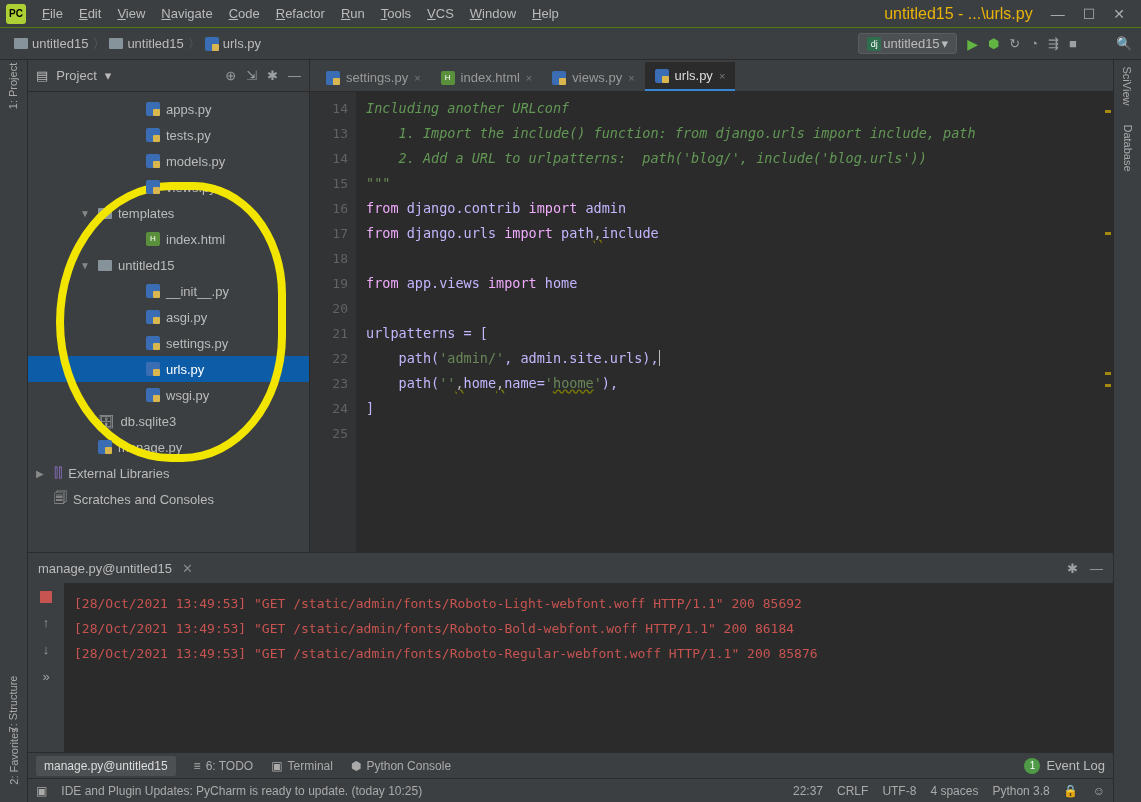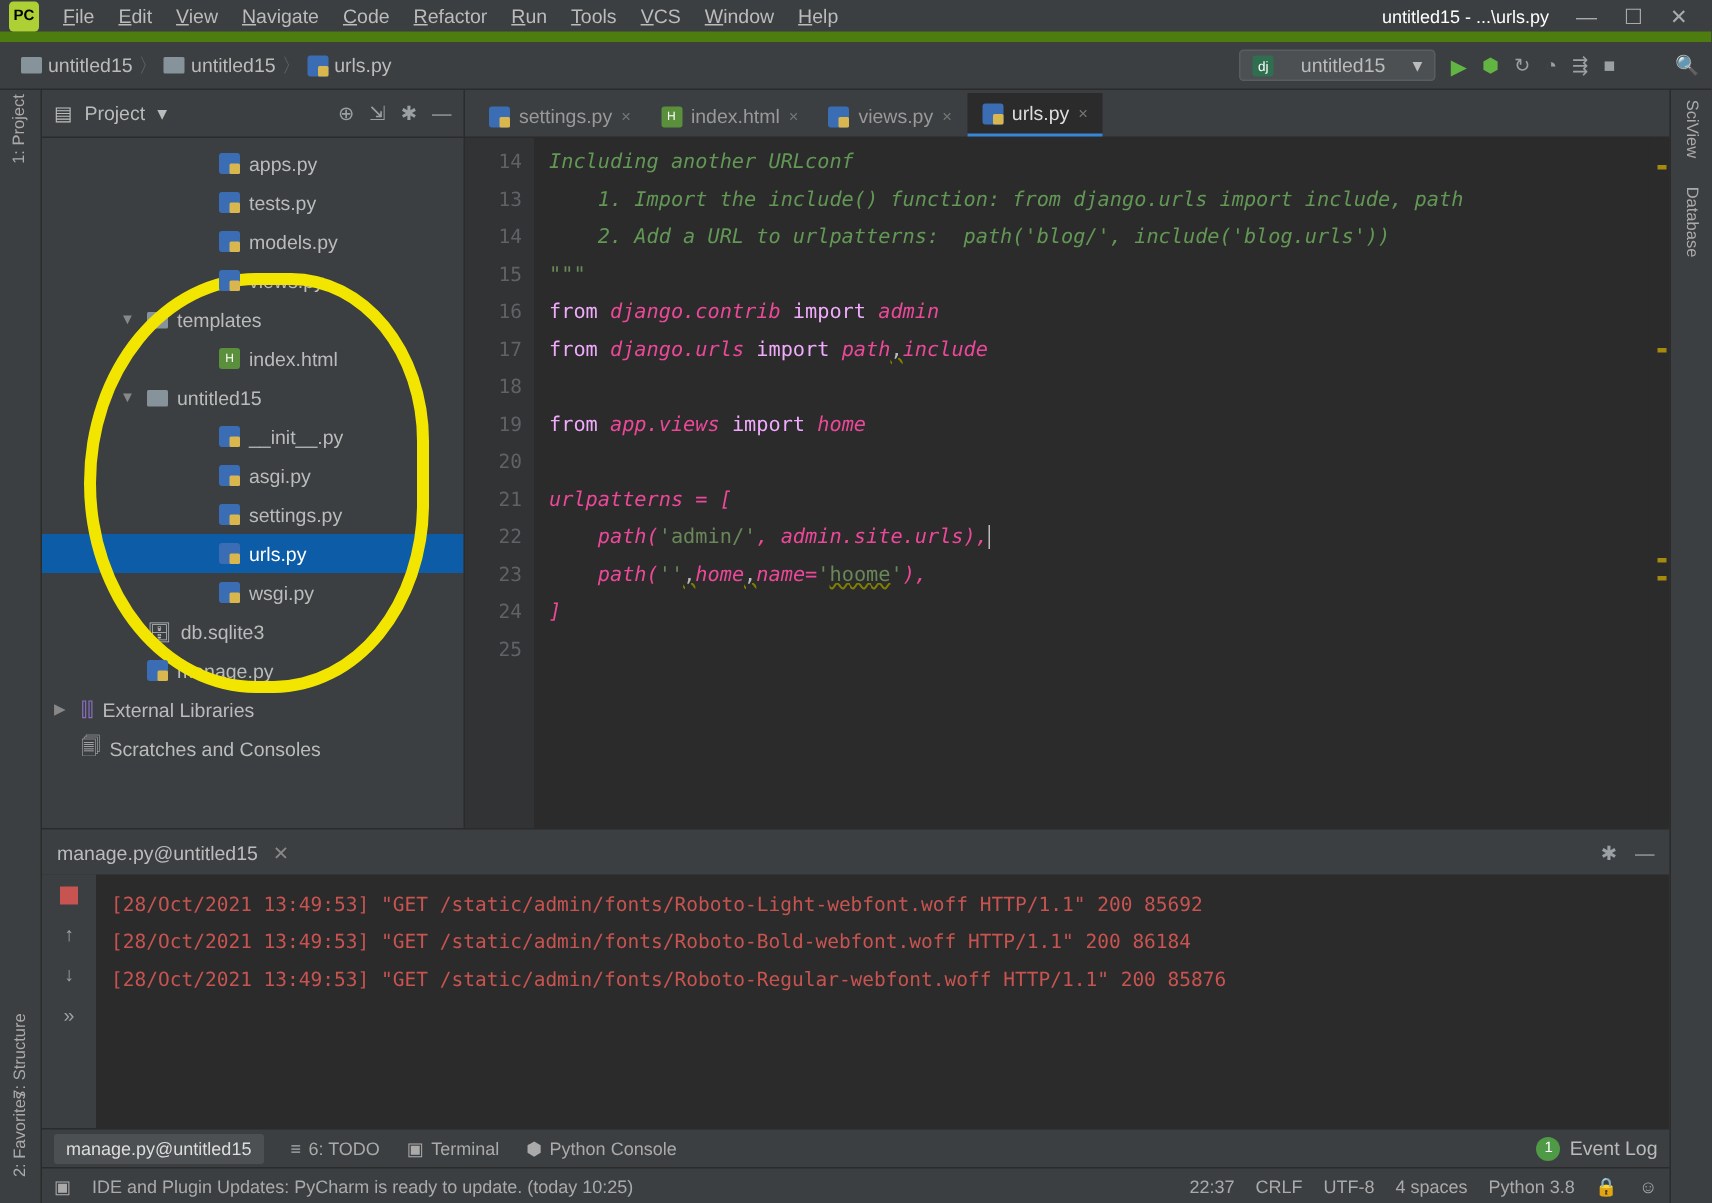--- a/index.html
+++ b/index.html
@@ -14,51 +14,51 @@
     display: flex;
     flex-direction: column;
   }
   
   .menubar {
     height: 28px;
     background: #3c3f41;
     display: flex;
     align-items: center;
     padding: 0 6px;
-    border-bottom: 7px solid #4d7c0f;
+    border-bottom: 1px solid #4d7c0f;
   }
   .menubar .app-icon {
     width: 20px; height: 20px; margin-right: 8px;
     background: #add135; border-radius: 3px;
     display: flex; align-items: center; justify-content: center;
     color: #000; font-size: 10px; font-weight: bold;
   }
   .menubar .menu-item { padding: 0 8px; cursor: pointer; }
   .menubar .menu-item .ul { text-decoration: underline; }
-  .menubar .title { margin-left: auto; color: #ffffff; font-size: 12px; padding-right: 8px;}
+  .menubar .title { margin-left: auto; color: #eab308; font-size: 16px; padding-right: 8px;}
   .menubar .win-controls { display: flex; gap: 18px; padding: 0 10px; color: #aaa; }
   .menubar .win-controls span { cursor: pointer; font-size: 14px; }
 
   
   .navbar {
     height: 32px;
     background: #3c3f41;
     display: flex;
     align-items: center;
     padding: 0 8px;
     border-bottom: 1px solid #2b2b2b;
   }
   .crumb { display: flex; align-items: center; gap: 4px; padding: 2px 6px; color: #bbb; }
   .crumb .sep { color: #666; }
   .folder-icon { width: 14px; height: 11px; background: #87939a; border-radius: 1px; display:inline-block; }
   .py-icon { width: 14px; height: 14px; background:#3b6db5; border-radius:2px; display:inline-block; position:relative; }
   .py-icon::after{content:"";position:absolute;right:0;bottom:0;width:7px;height:7px;background:#d9b64e;border-radius:1px;}
   .dj-icon { width:14px;height:14px;background:#2f6f4f;border-radius:2px;display:inline-block;font-size:9px;color:#fff;text-align:center;line-height:14px;}
   .navbar .spacer { flex: 1; }
-  .run-config { display:flex;align-items:center;gap:18px;background:#4c5052;border:1px solid #5a5d5f;border-radius:3px;padding:2px 8px;margin-left:22px;}
+  .run-config { display:flex;align-items:center;gap:2px;background:#4c5052;border:1px solid #5a5d5f;border-radius:3px;padding:2px 8px;margin-left:22px;}
   .navbar .tool-icons { display:flex;gap:10px;margin-left:10px;align-items:center;color:#9aa0a3; }
   .navbar .tool-icons span { cursor:pointer; }
   .play-icon{color:#62b543;font-size:14px;}
   .bug-icon{color:#62b543;}
 
   
   .main { flex:1; display:flex; min-height:0; }
   .left-gutter { width: 28px; background:#3c3f41; border-right:1px solid #2b2b2b; display:flex;flex-direction:column;align-items:center;padding-top:20px;gap:40px;}
   .left-gutter .vtab { transform: rotate(-90deg); white-space:nowrap; color:#aaa; font-size:11px; cursor:pointer;}
   .right-gutter { width: 28px; background:#3c3f41; border-left:1px solid #2b2b2b; display:flex;flex-direction:column;align-items:center;padding-top:20px;gap:50px;}
@@ -90,21 +90,21 @@
   .tabs { height:32px;display:flex;align-items:flex-end;background:#3c3f41;border-bottom:1px solid #2b2b2b;padding-left:6px;}
   .tab { display:flex;align-items:center;gap:6px;padding:6px 10px;color:#999;cursor:pointer;}
   .tab .close{color:#777;font-size:11px;}
   .tab.active{color:#ddd;border-bottom:2px solid #3886d6;background:#2b2b2b;}
   .editor-body{flex:1;display:flex;min-height:0;}
   .gutter{width:46px;background:#313335;color:#606366;text-align:right;padding:4px 8px 0 0;font-family:Consolas,monospace;font-size:13px;line-height:25px;}
   .code{flex:1;padding:4px 0 0 10px;font-family:Consolas,monospace;font-size:13.5px;line-height:25px;white-space:pre;overflow:auto;position:relative;}
   .code .c-comment{color:#629755;font-style:italic;}
   .code .c-str{color:#6a8759;}
   .code .c-kw{color:#f0abfc;}
-  .code .c-txt{color:#ec4899;font-style:italic;}
+  .code .c-txt{color:#c4b5fd;}
   .code .c-warn{text-decoration:underline wavy #808000;}
   .code .cursor{border-left:1px solid #bbb;}
   .editor-marks{width:14px;background:#2b2b2b;position:relative;}
   .mark{position:absolute;right:2px;width:6px;height:3px;}
   .mark.y{background:#a68a0d;}
 
   
   .run-panel{height:200px;border-top:1px solid #2b2b2b;background:#2b2b2b;display:flex;flex-direction:column;}
   .run-header{height:30px;display:flex;align-items:center;padding:0 10px;background:#3c3f41;gap:10px;}
   .run-header .close{color:#888;cursor:pointer;}

